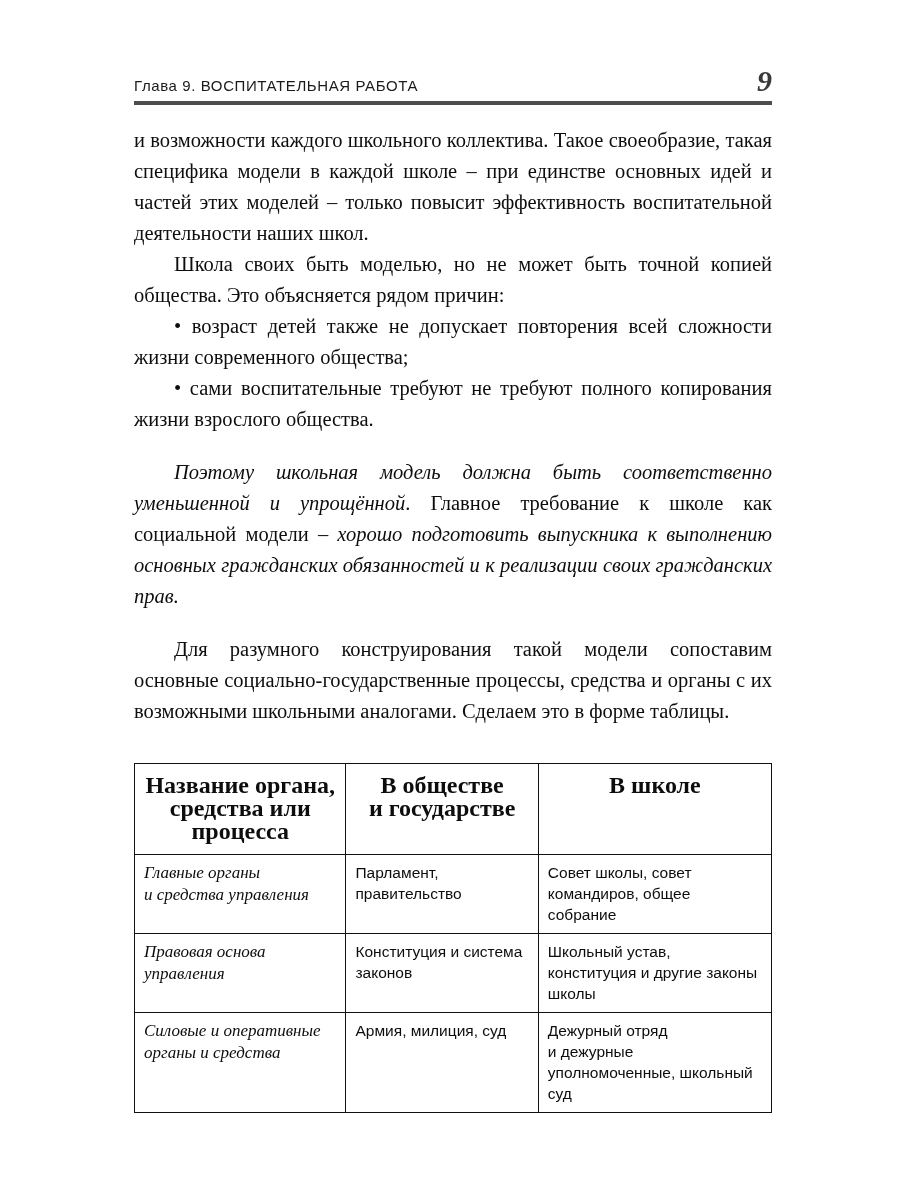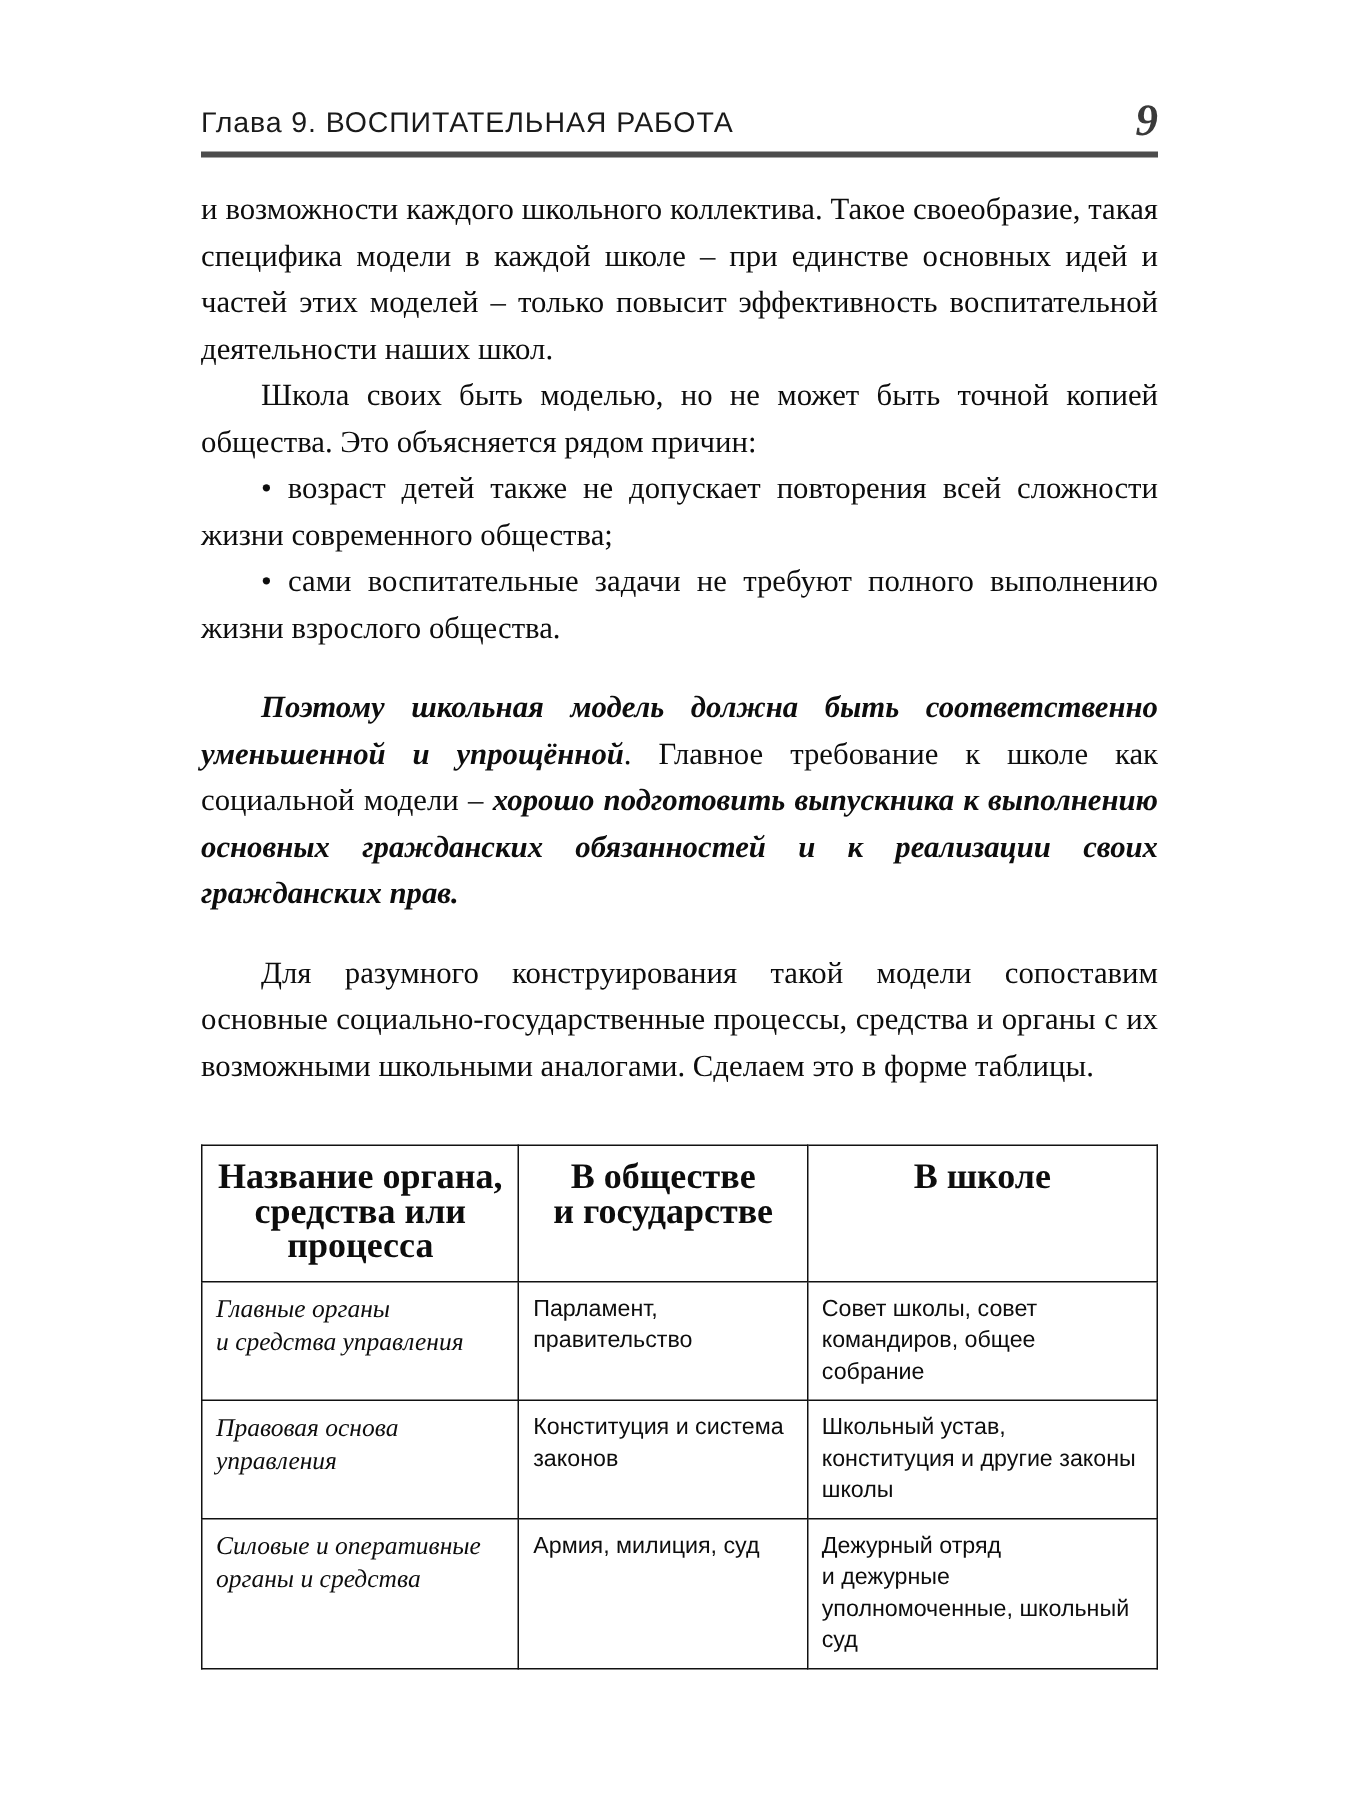--- a/index.html
+++ b/index.html
@@ -24,21 +24,21 @@
 
   
   .header-row {
     display: flex;
     align-items: flex-end;
     justify-content: space-between;
     height: 34px;
   }
   .chapter-title {
     font-family: "Liberation Sans", sans-serif;
-    font-size: 19px;
+    font-size: 15px;
     letter-spacing: 0.6px;
     color: #1a1a1a;
     white-space: nowrap;
     padding-bottom: 2px;
   }
   .page-number {
     font-family: "Liberation Serif", serif;
     font-style: italic;
     font-weight: bold;
     font-size: 30px;
@@ -64,21 +64,21 @@
   }
   .body-text p {
     margin: 0;
   }
   p.indent {
     text-indent: 40px;
   }
   p.bullet {
     text-indent: 40px;
   }
-  .it { font-style: italic; font-weight: bold; }
+  .it { font-style: italic; }
 
   
   .table-caption {
     margin-top: 36px;
     font-family: "Liberation Sans", sans-serif;
     font-size: 17.5px;
     line-height: 26px;
     text-align: center;
     color: #131313;
   }
@@ -128,21 +128,21 @@
   <div class="header-row">
     <div class="chapter-title">Глава 9. ВОСПИТАТЕЛЬНАЯ РАБОТА</div>
     <div class="page-number">9</div>
   </div>
   <div class="header-rule"></div>
 
   <div class="body-text">
     <p>и возможности каждого школьного коллектива. Такое своеобразие, такая специфика модели в каждой школе – при единстве основных идей и частей этих моделей – только повысит эффективность воспитательной деятельности наших школ.</p>
     <p class="indent">Школа своих быть моделью, но не может быть точной копией общества. Это объясняется рядом причин:</p>
     <p class="bullet">• возраст детей также не допускает повторения всей сложности жизни современного общества;</p>
-    <p class="bullet">• сами воспитательные задачи не требуют полного выполнению жизни взрослого общества.</p>
+    <p class="bullet">• сами воспитательные требуют не требуют полного копирования жизни взрослого общества.</p>
     <p class="indent" style="margin-top:22px;">
       <span class="it">Поэтому школьная модель должна быть соответственно уменьшенной и упрощённой</span><span>. Главное требование к школе как социальной модели – </span><span class="it">хорошо подготовить выпускника к выполнению основных гражданских обязанностей и к реализации своих гражданских прав.</span>
     </p>
     <p class="indent" style="margin-top:22px;">Для разумного конструирования такой модели сопоставим основные социально-государственные процессы, средства и органы с их возможными школьными аналогами. Сделаем это в форме таблицы.</p>
   </div>
 
   <div class="table-caption">
   </div>
 
   <table class="compare">

